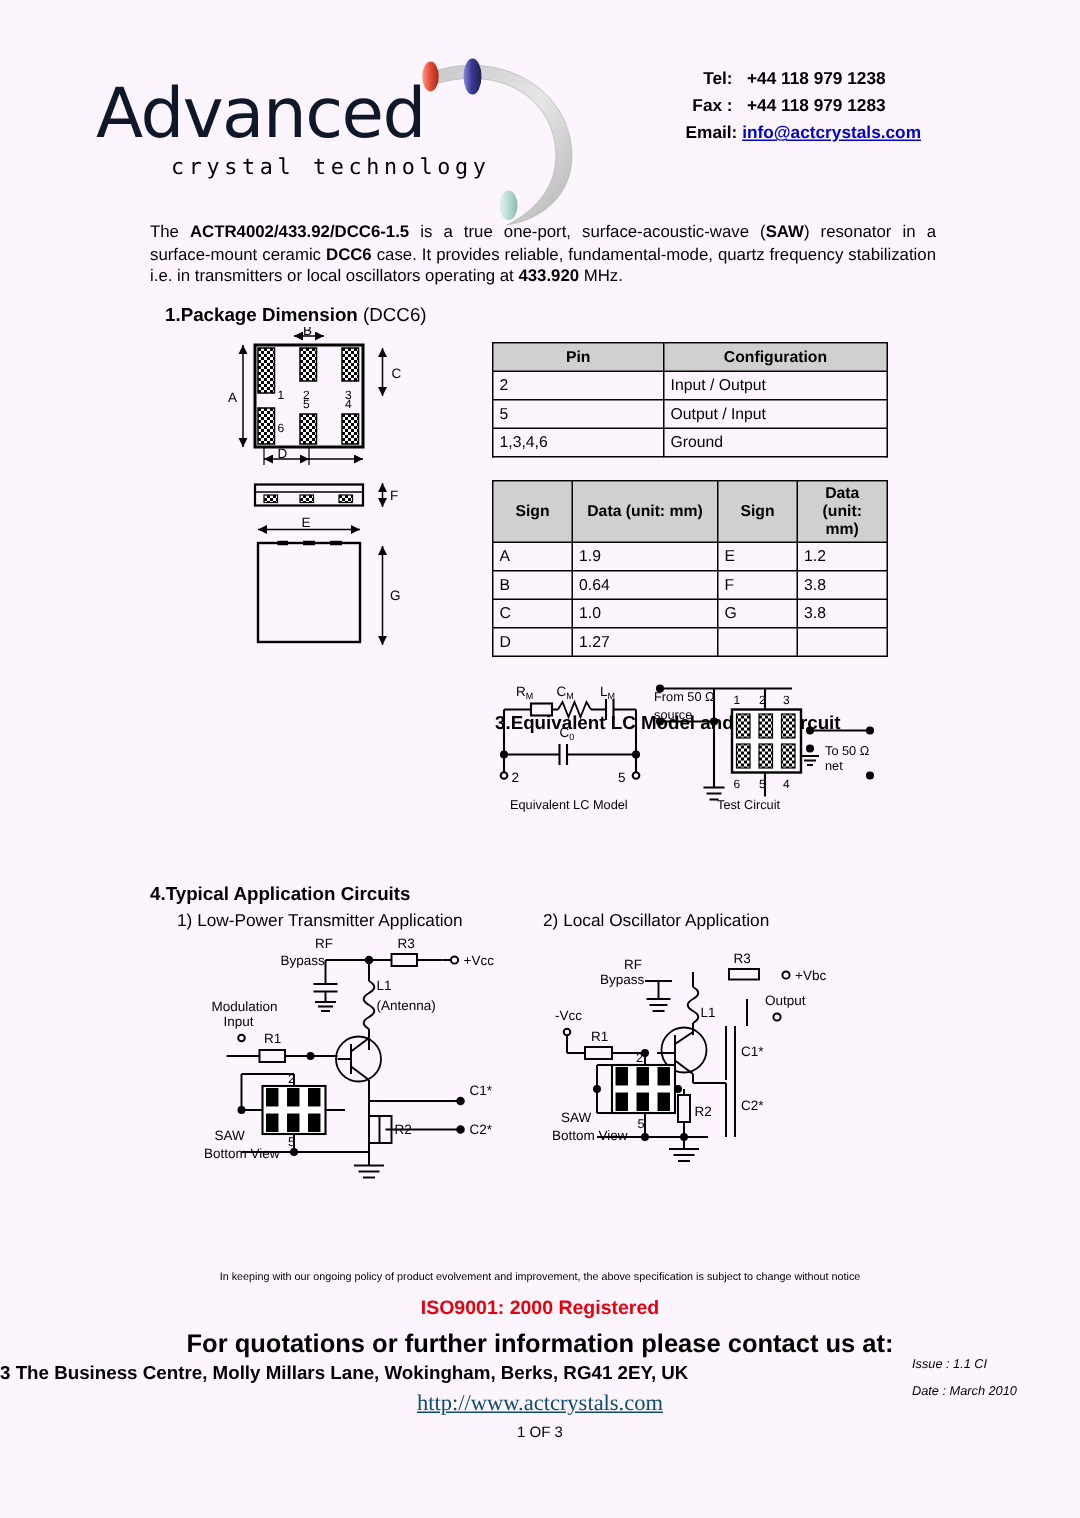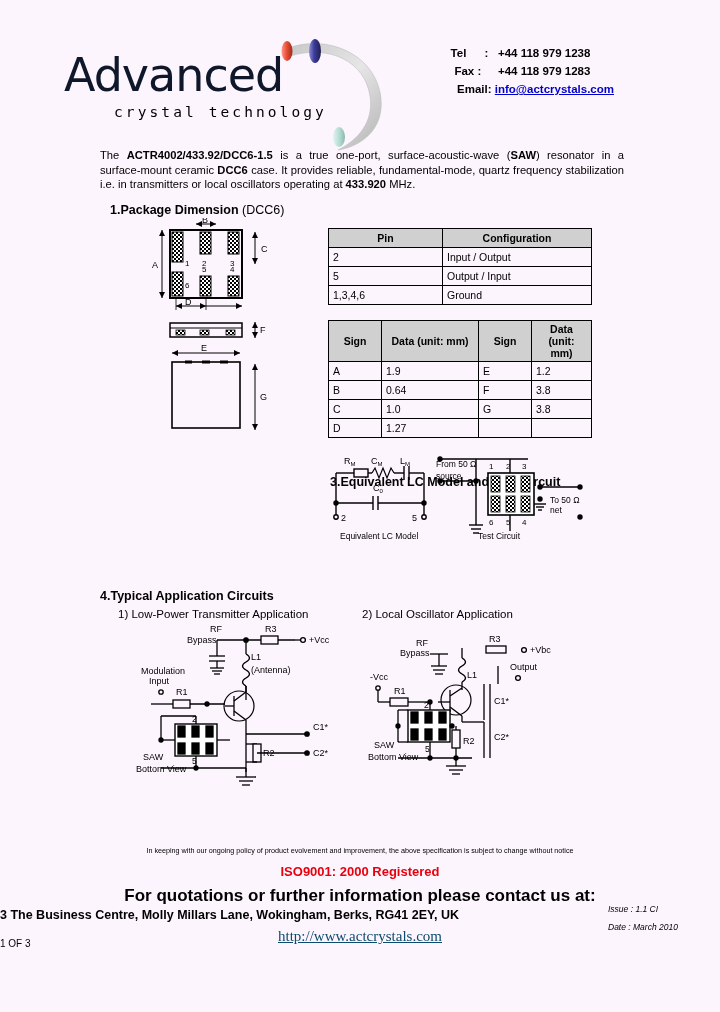--- a/index.html
+++ b/index.html
@@ -58,21 +58,21 @@
 
   .contact {
     position: absolute;
     right: 106px; top: 26px;
     text-align: right;
     font-size: 11.5px;
     font-weight: bold;
     line-height: 18px;
   }
   .contact .row { white-space: nowrap; }
-  .contact .tel-lbl { display:inline-block; width:34px; text-align:left; }
+  .contact .tel-lbl { display:inline-block; width:34px; text-align:right; }
   .contact .val { display:inline-block; min-width:116px; text-align:left; }
   .email-link { color:#0000cc; text-decoration: underline; }
 
   
   .intro {
     position: absolute;
     left: 100px; top: 148px;
     width: 524px;
     font-size: 11.2px;
     line-height: 14.5px;
@@ -143,22 +143,22 @@
     position:absolute; left:0; top:62px; width:720px;
     text-align:left; font-size:12.5px; font-weight:bold;
   }
   .weburl {
     position:absolute; left:0; top:82px; width:720px;
     text-align:center; font-size:15px;
     font-family:"Liberation Serif", serif;
   }
   .weburl span { color:#0c4a6e; text-decoration: underline; }
   .pageno {
-    position:absolute; left:0; top:92px; width:720px;
-    font-size:10px;
+    position:absolute; left:0; top:104px; width:720px;
+    text-align:center; font-size:10px;
   }
   .issue {
     position:absolute; left:608px; top:54px;
     font-size:8.5px; line-height:18px;font-style:italic;
   }
 
   svg text { font-family: "Liberation Sans", sans-serif; }
 </style>
 </head>
 <body>

